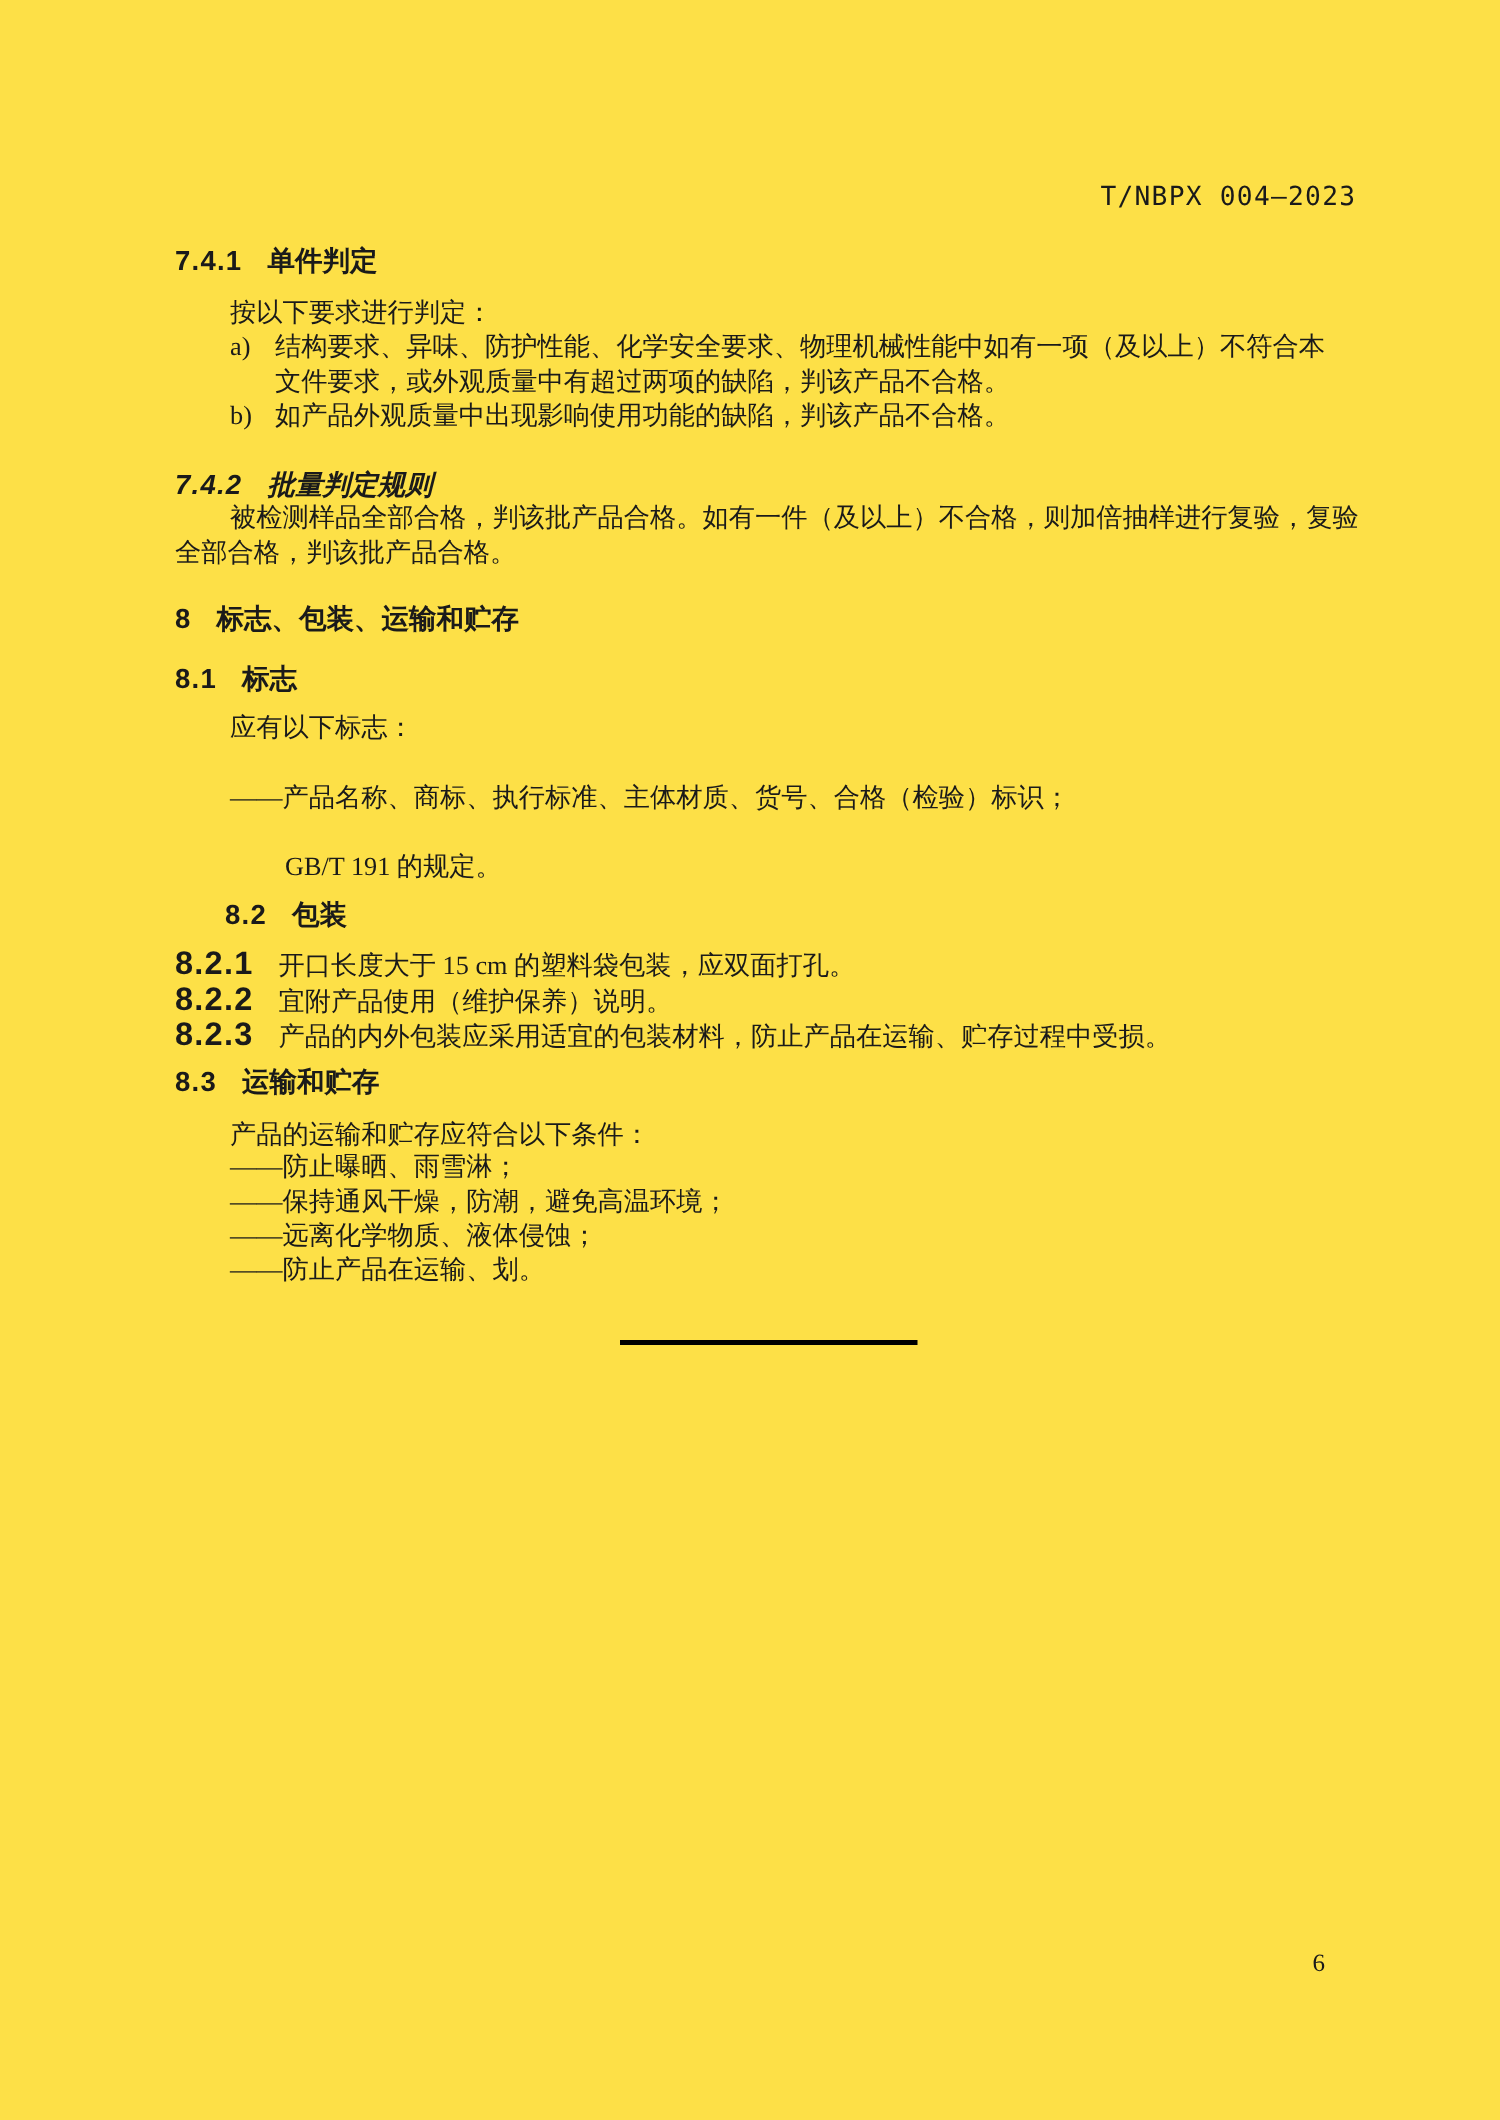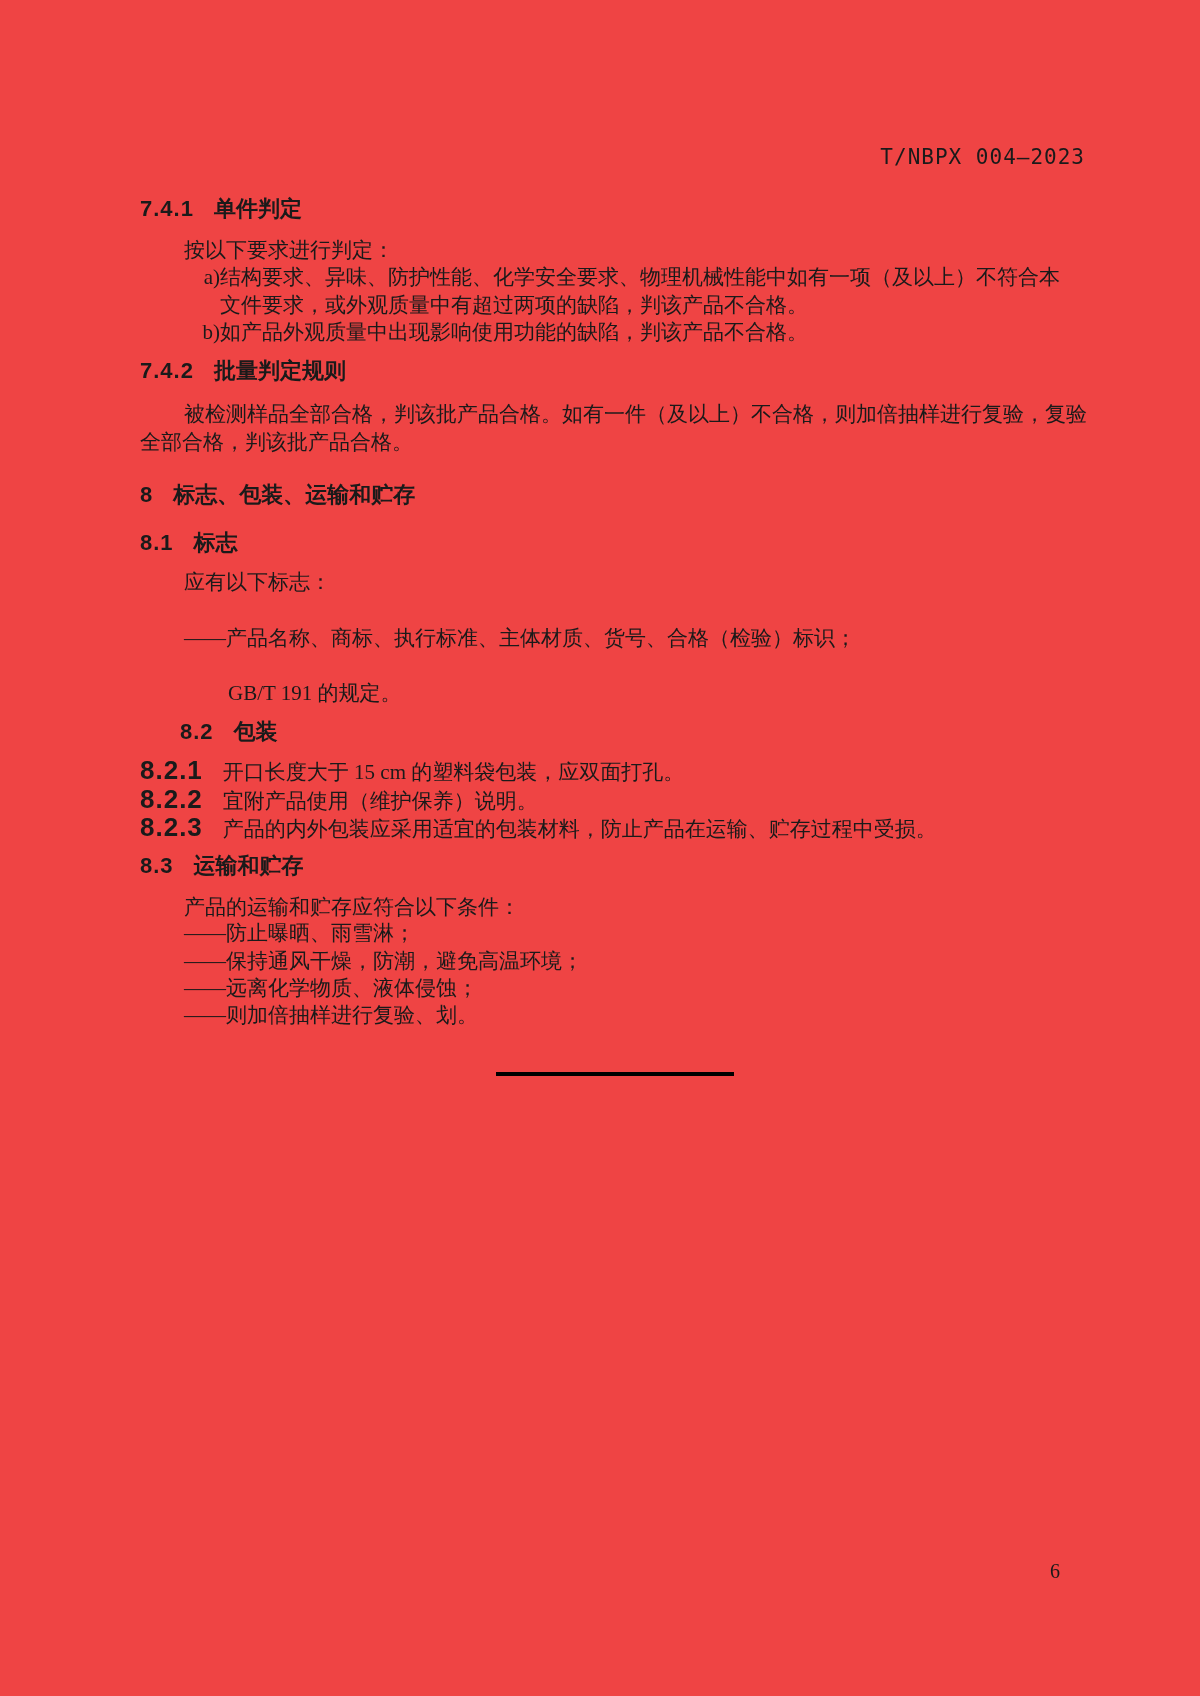--- a/index.html
+++ b/index.html
@@ -2,21 +2,21 @@
 <html><head>
 <meta charset="utf-8">
 <style>
   html,body{margin:0;padding:0;}
   body{
     width:1200px;height:1696px;
     background:#ffffff;
     font-family:"Liberation Serif","DejaVu Serif",serif;
     color:#1a1a1a;
   }
-  .page{position:relative;width:1200px;height:1696px;background:#ef4444;overflow:hidden;text-align:right;}
+  .page{position:relative;width:1200px;height:1696px;background:#fde047;overflow:hidden;}
   .abs{position:absolute;white-space:nowrap;line-height:28px;font-size:21px;}
   .serif{font-family:"Liberation Serif","DejaVu Serif",serif;}
   .num{font-family:"Liberation Sans","DejaVu Sans",sans-serif;font-weight:600;letter-spacing:1px;}
   .htitle{font-family:"Liberation Sans","DejaVu Sans",sans-serif;font-weight:700;}
   .heading{font-size:22px;}
   .heading .num{margin-right:20px;}
   .clause .num{margin-right:20px;font-size:26px;}
   .code{font-family:"DejaVu Sans Mono","Liberation Mono",monospace;font-size:21px;letter-spacing:1px;}
   .listlabel{display:inline-block;width:36px;font-size:21px;}
   .rule{position:absolute;background:#000;}
@@ -37,21 +37,21 @@
 
   <div class="abs serif" style="top:263px;left:184px;">
     <span class="listlabel">a)</span><span>结构要求、异味、防护性能、化学安全要求、物理机械性能中如有一项（及以上）不符合本</span>
   </div>
   <div class="abs serif" style="top:291px;left:220px;">文件要求，或外观质量中有超过两项的缺陷，判该产品不合格。</div>
 
   <div class="abs serif" style="top:318px;left:184px;">
     <span class="listlabel">b)</span><span>如产品外观质量中出现影响使用功能的缺陷，判该产品不合格。</span>
   </div>
 
-  <div class="abs heading" style="top:357px;left:140px;">
+  <div class="abs heading" style="top:374px;left:140px;font-style:italic;">
     <span class="num">7.4.2</span><span class="htitle">批量判定规则</span>
   </div>
 
   <div class="abs serif" style="top:400px;left:184px;">被检测样品全部合格，判该批产品合格。如有一件（及以上）不合格，则加倍抽样进行复验，复验</div>
   <div class="abs serif" style="top:428px;left:140px;">全部合格，判该批产品合格。</div>
 
   <div class="abs heading" style="top:481px;left:140px;">
     <span class="num">8</span><span class="htitle">标志、包装、运输和贮存</span>
   </div>
 
@@ -78,19 +78,19 @@
   </div>
 
   <div class="abs heading" style="top:852px;left:140px;">
     <span class="num">8.3</span><span class="htitle">运输和贮存</span>
   </div>
 
   <div class="abs serif" style="top:893px;left:184px;">产品的运输和贮存应符合以下条件：</div>
   <div class="abs serif" style="top:919px;left:184px;">——防止曝晒、雨雪淋；</div>
   <div class="abs serif" style="top:947px;left:184px;">——保持通风干燥，防潮，避免高温环境；</div>
   <div class="abs serif" style="top:974px;left:184px;">——远离化学物质、液体侵蚀；</div>
-  <div class="abs serif" style="top:1001px;left:184px;">——则加倍抽样进行复验、划。</div>
+  <div class="abs serif" style="top:1001px;left:184px;">——防止产品在运输、划。</div>
 
   <div class="rule" style="top:1072px;left:496px;width:238px;height:4px;"></div>
 
   <div class="pageno" style="top:1560px;left:1050px;">6</div>
 
 </div>
 
 </body></html>

